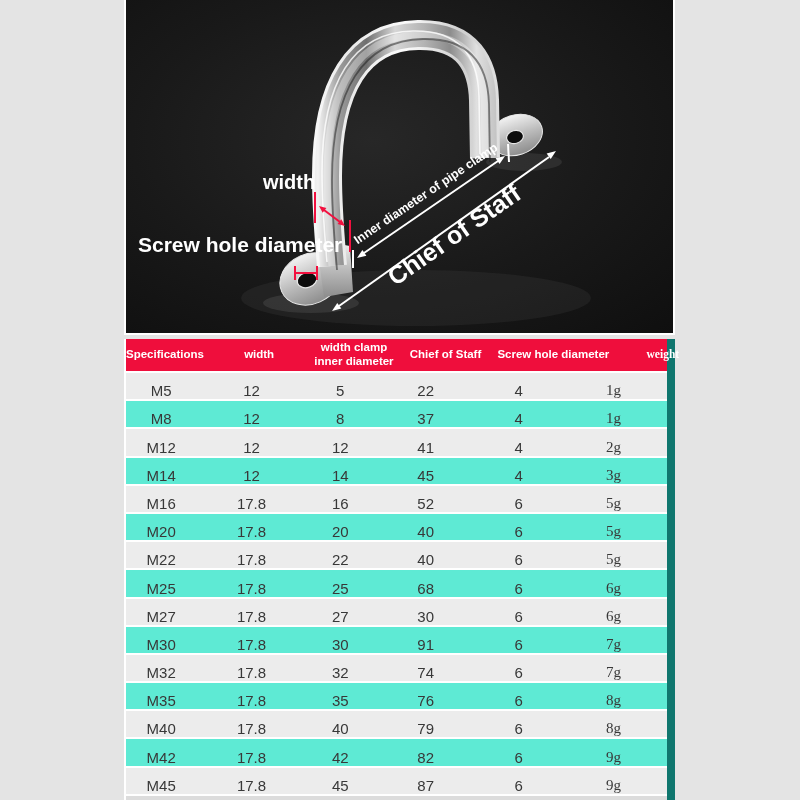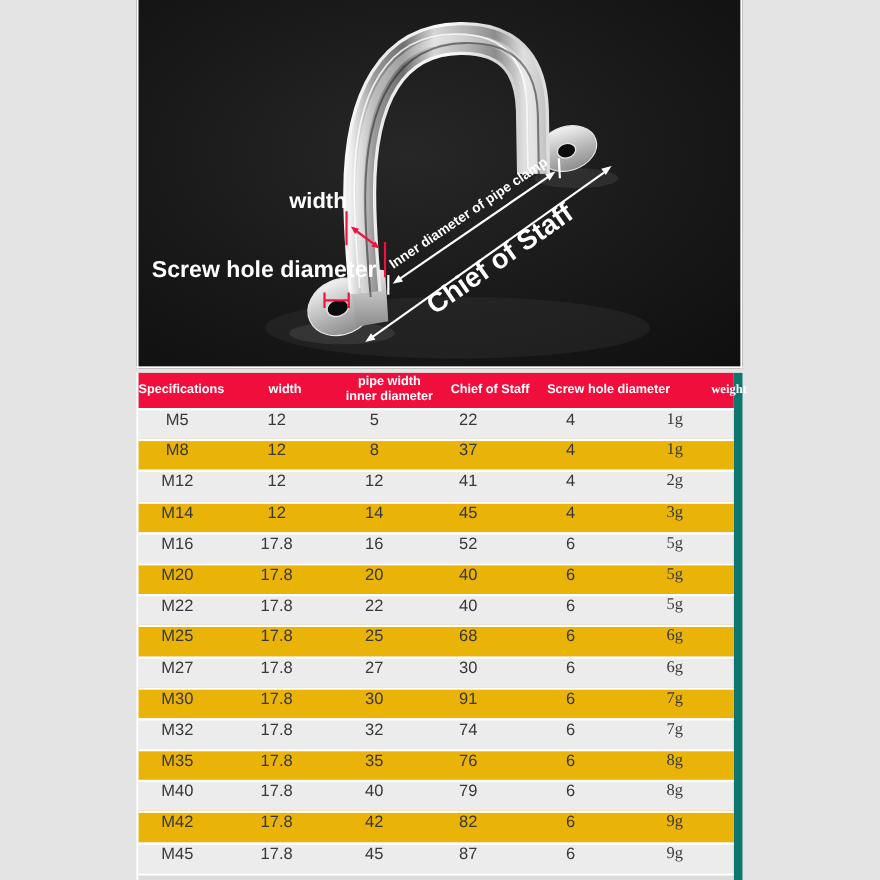--- a/index.html
+++ b/index.html
@@ -8,23 +8,23 @@
   .photo{position:absolute;left:124px;top:0;width:551px;height:335px;
          border:2px solid #ffffff;border-top:none;box-sizing:border-box;background:#161616;}
   .photo svg{display:block;}
   svg text{font-family:"Liberation Sans",sans-serif;}
   .spec-table{position:absolute;left:124px;top:339px;width:551px;box-sizing:border-box;
               border-left:2px solid #fff;border-right:8px solid #0f766e;}
   .thead{display:flex;height:32px;background:#ef0e3c;color:#ffffff;font-weight:bold;
          font-size:11.5px;line-height:1.2;align-items:center;text-align:center;}
   .hcell{display:flex;flex-direction:column;justify-content:center;align-items:center;white-space:nowrap;}
   .trow{display:flex;height:28.2px;box-sizing:border-box;border-top:2px solid #ffffff;
-        align-items:flex-start;text-align:center;font-size:15px;color:#383838;}
+        align-items:flex-end;text-align:center;font-size:15px;color:#383838;}
   .trow.light{background:#ececec;}
-  .trow.dark{background:#eab308;}
+  .trow.dark{background:#5eead4;}
   .tcell{white-space:nowrap;}
   .hcell:nth-child(1),.tcell:nth-child(1){flex:0 0 13%;}
   .hcell:nth-child(2),.tcell:nth-child(2){flex:0 0 20.4%;}
   .hcell:nth-child(3),.tcell:nth-child(3){flex:0 0 12.4%;}
   .hcell:nth-child(4),.tcell:nth-child(4){flex:0 0 19.2%;}
   .hcell:nth-child(5),.tcell:nth-child(5){flex:0 0 15.2%;}
   .hcell:nth-child(6),.tcell:nth-child(6){flex:0 0 19.8%;font-family:Liberation Serif, serif;}
   .sliver{height:6px;box-sizing:border-box;border-top:2px solid #ffffff;background:#dcdcdc;}
 </style>
 </head>
@@ -130,21 +130,21 @@
 
   <div class="spec-table">
     <div class="thead">
         <div class="hcell">
           <span>Specifications</span>
         </div>
         <div class="hcell">
           <span>width</span>
         </div>
         <div class="hcell">
-          <span>pipe width</span>
+          <span>width clamp</span>
           <span>inner diameter</span>
         </div>
         <div class="hcell">
           <span>Chief of Staff</span>
         </div>
         <div class="hcell">
           <span>Screw hole diameter</span>
         </div>
         <div class="hcell">
           <span>weight</span>

